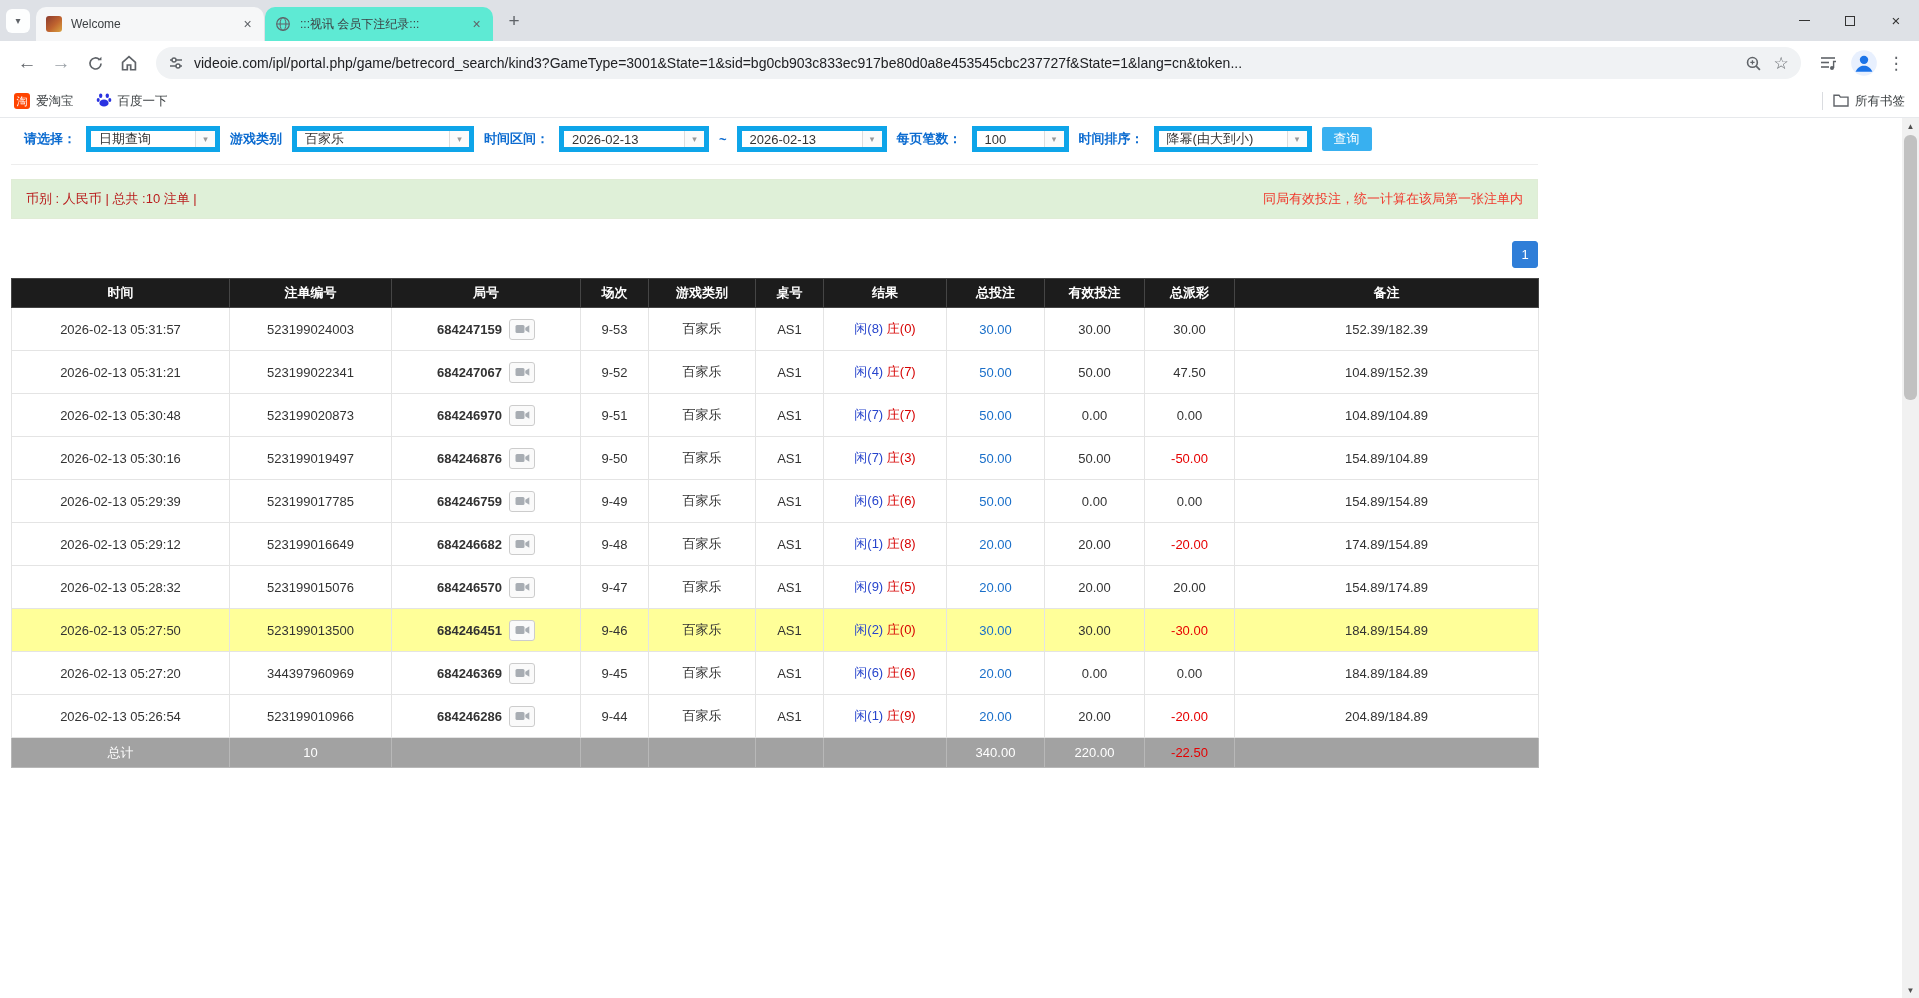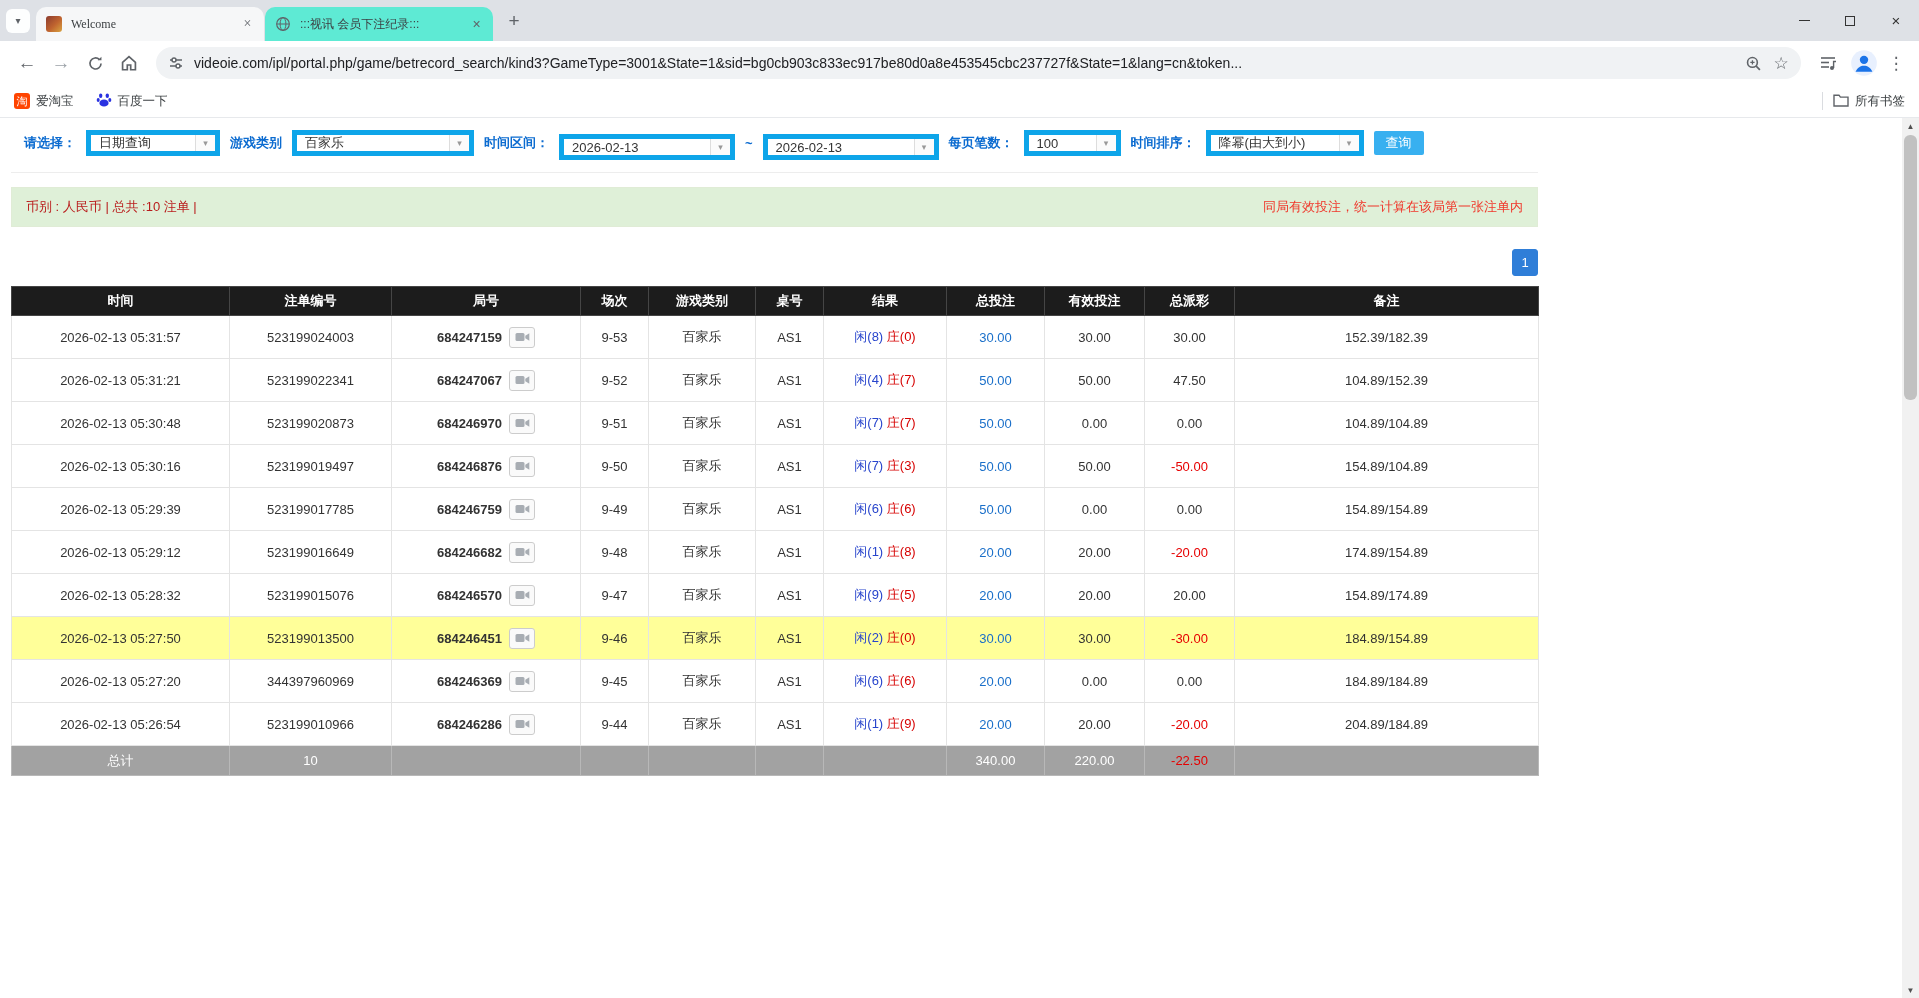--- a/index.html
+++ b/index.html
@@ -8,21 +8,21 @@
     --summary-green-bg:#dff0d8; --pagination-blue:#2f7ed8; --label-blue:#0b6bd0;
   }
   *{box-sizing:border-box;}
   html,body{margin:0;padding:0;overflow:hidden;}
   body{width:1919px;height:998px;position:relative;background:#fff;font-family:"Liberation Sans","DejaVu Sans",sans-serif;}
 
   
   .tabstrip{height:41px;background:#dee1e6;display:flex;align-items:flex-end;position:relative;padding-left:6px;}
   .tab-search{width:24px;height:24px;border-radius:6px;background:#fdfefe;align-self:center;display:flex;align-items:center;justify-content:center;color:#5f6368;font-size:10px;margin-right:6px;cursor:pointer;}
   .tab{height:34px;width:228px;display:flex;align-items:center;padding:0 8px 0 10px;border-radius:10px 10px 0 0;margin-right:1px;cursor:pointer;}
-  .tab.inactive{background:#f6f7f8;font-family:Liberation Serif, serif;}
+  .tab.inactive{background:#f6f7f8;}
   .tab.active{background:#5eead4;}
   .favicon{width:16px;height:16px;flex:0 0 16px;display:flex;align-items:center;justify-content:center;}
   .fav-welcome{border-radius:3px;background:linear-gradient(135deg,#8b3a2e 0%,#c0642f 55%,#d9a441 100%);}
   .tab-title{flex:1;font-size:12px;color:#3c4043;white-space:nowrap;overflow:hidden;text-overflow:ellipsis;margin:0 6px 0 9px;}
   .tab-close{width:17px;height:17px;border-radius:50%;display:flex;align-items:center;justify-content:center;color:#5f6368;font-size:14px;cursor:pointer;}
   .newtab{width:28px;height:28px;align-self:center;display:flex;align-items:center;justify-content:center;font-size:19px;color:#5f6368;margin-left:6px;cursor:pointer;}
   .win-controls{position:absolute;top:0;right:0;height:41px;display:flex;}
   .wc{width:46px;height:41px;display:flex;align-items:center;justify-content:center;color:#333;cursor:pointer;}
   .wc-min-glyph{width:11px;border-top:1.2px solid #333;display:block;}
   .wc-max-glyph{width:10px;height:10px;border:1.2px solid #333;display:block;}
@@ -49,21 +49,21 @@
 
   
   .page{position:absolute;top:118px;left:0;width:1902px;bottom:0;background:#fff;overflow:hidden;}
   .content{margin-left:11px;width:1527px;}
 
   .filter-bar{display:flex;align-items:center;padding:8px 0 12px 13px;gap:10px;border-bottom:1px solid #ededed;}
   .flabel{color:var(--label-blue);font-weight:bold;font-size:13px;white-space:nowrap;}
   .combo{height:26px;border:5px solid #0ea5e9;display:flex;align-items:stretch;background:#fff;cursor:pointer;}
   .combo-text{padding:0 8px;font-size:13px;color:#333;flex:1;display:flex;align-items:center;white-space:nowrap;}
   .combo-arrow{width:20px;border-left:1px solid #ddd;background:#fbfbfb;color:#999;font-size:9px;display:flex;align-items:center;justify-content:center;}
-  .w-query{width:134px;} .w-game{width:182px;} .w-date{width:176px;margin-top:8px;} .w-size{width:97px;} .w-sort{width:158px;}
+  .w-query{width:134px;} .w-game{width:182px;} .w-date{width:150px;} .w-size{width:97px;} .w-sort{width:158px;}
   .range-sep{color:var(--label-blue);font-weight:bold;font-size:13px;}
   .search-btn{height:24px;padding:0 12px;background:var(--accent-blue);color:#fff;border:none;font-size:13px;cursor:pointer;border-radius:2px;font-family:inherit;}
 
   .summary-bar{margin-top:14px;height:40px;background:var(--summary-green-bg);border:1px solid #e0ecd6;display:flex;align-items:center;justify-content:space-between;padding:0 14px;font-size:13px;}
   .sum-left{color:#b91c1c;}
   .sum-right{color:#f0372b;}
 
   .pagination{display:flex;justify-content:flex-end;margin:22px 0 10px;}
   .page-btn{min-width:26px;height:27px;background:var(--pagination-blue);color:#fff;border:1px solid var(--pagination-blue);font-size:13px;border-radius:3px;cursor:pointer;font-family:inherit;}
 

